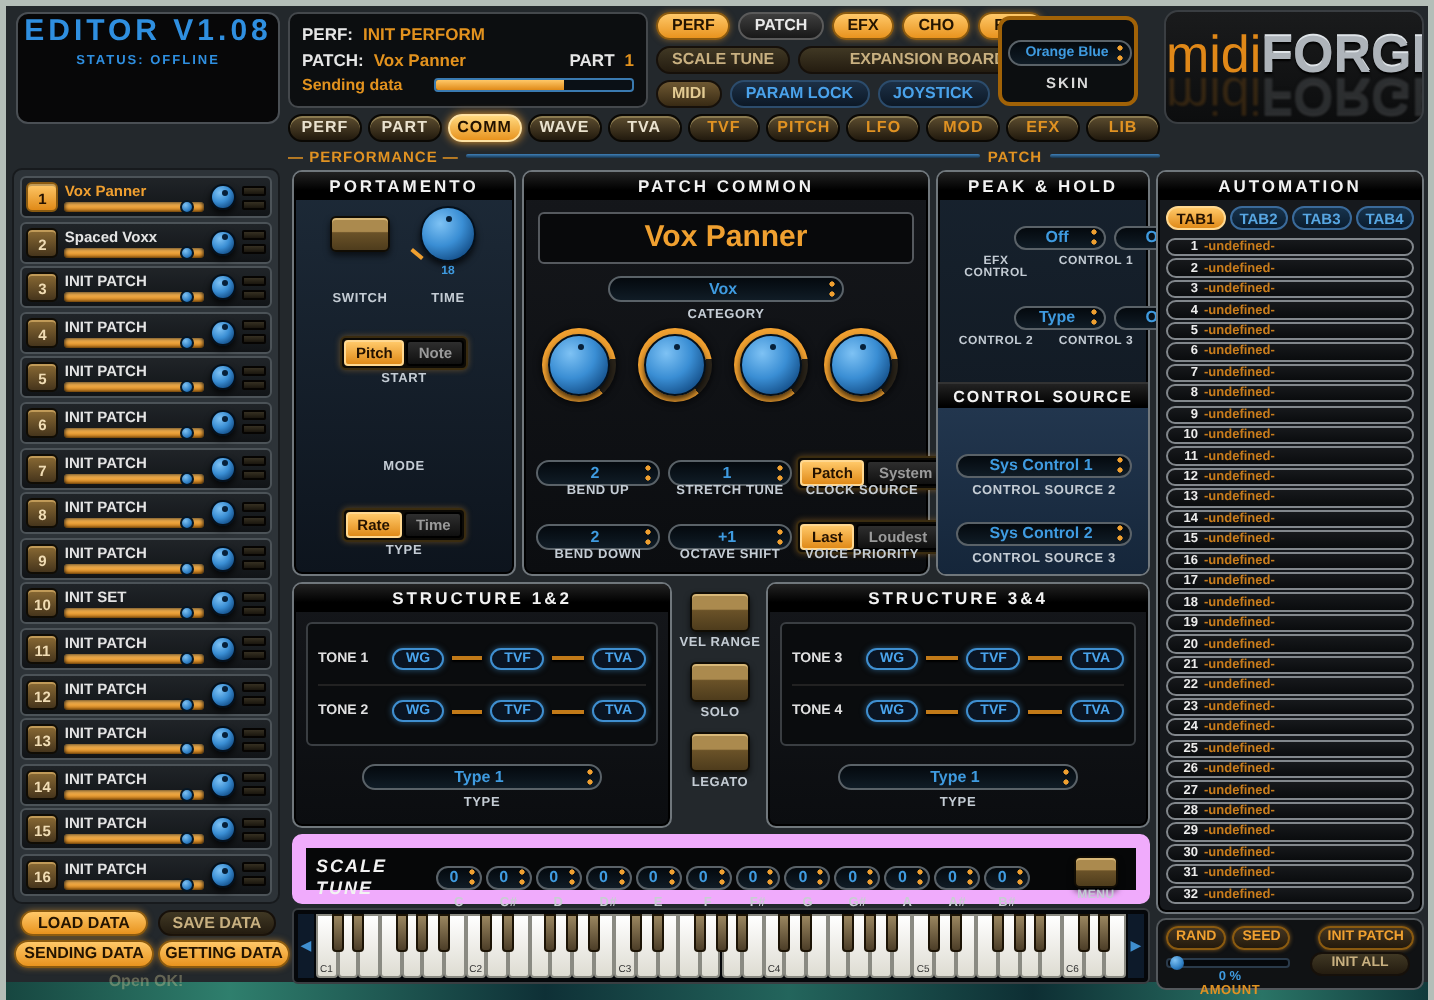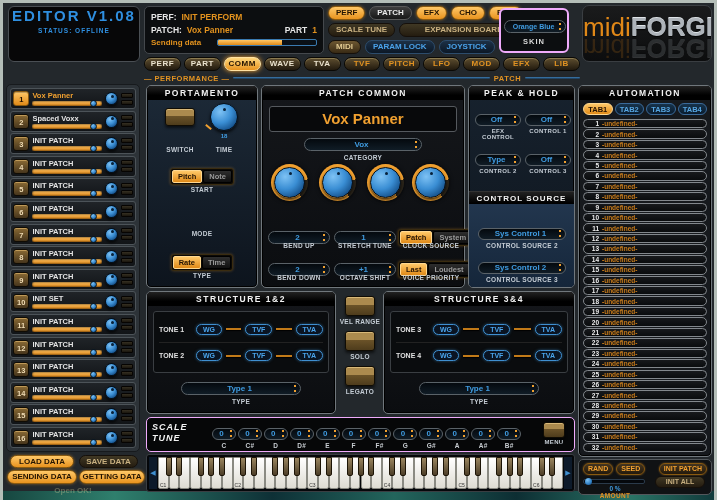--- a/index.html
+++ b/index.html
@@ -56,21 +56,21 @@
   .ival { color:#e2921e; font-size:8.5px; font-weight:bold; }
   .ipart { margin-left:auto; display:flex; gap:5px; }
   .pbar { width:100px; height:7px; margin-left:auto; border:1px solid #3a7ab0; border-radius:2px; background:#0a1016; overflow:hidden; }
   .pbar i { display:block; height:100%; background:linear-gradient(#ffc868,#e08a18); }
 
   #btn-grid { position:absolute; left:328px; top:6px; width:206px; height:48px; display:flex; flex-direction:column; gap:3px; }
   .qrow { display:flex; gap:4px; }
   .qbtn { line-height:12px; padding:0 7px; flex:0 0 auto; }
   .qrow .dkbtn:last-child { flex:1; }
 
-  #skin-box { position:absolute; left:499px; top:8px; width:70px; height:45px; border:2px solid #f0abfc; border-radius:6px; background:#0c0e10; padding:5px 3px 0; text-align:center; }
+  #skin-box { position:absolute; left:499px; top:8px; width:70px; height:45px; border:2px solid #a16207; border-radius:6px; background:#0c0e10; padding:5px 3px 0; text-align:center; }
   #skin-select { width:62px; height:13px; margin:0 auto; }
   #skin-select .stp-val { font-size:7px; }
   #skin-label { color:#d8d8d8; font-size:7.5px; font-weight:bold; margin-top:4px; letter-spacing:1px; }
 
   #brand-box { position:absolute; left:582px; top:5px; width:130px; height:57px; background:linear-gradient(#1a1b1c,#0c0d0e); border:1px solid #3a3e42; border-radius:7px; overflow:hidden; text-align:center; }
   .brand-line { font-size:26px; font-weight:bold; letter-spacing:0; line-height:30px; margin-top:6px; }
   .brand-midi { color:#e08818; font-weight:normal; }
   .brand-forge { color:#aeb4ba; text-shadow:0 1px 1px #000, 0 -1px 0 #dfe4e8; }
   .brand-reflect { transform:scaleY(-1); opacity:.18; margin-top:-9px; filter:blur(.5px); }
 
@@ -128,21 +128,21 @@
   #pc-category { position:absolute; left:42px; top:52px; width:118px; }
   #pc-cat-label { position:absolute; left:0; top:68px; width:100%; }
   .pc-cell { position:absolute; width:62px; text-align:center; }
   .pc-cell .drop { width:100%; }
   .pc-cell .toggle { transform:translateX(-2px); }
   .pc-lab { position:absolute; width:66px; }
 
   
   #peak-panel { left:468px; top:85px; width:107px; height:203px; background:linear-gradient(#17222e,#0e151d); }
   .ph-cell { position:absolute; width:46px; }
-  .ph-cell .drop { width:100%; height:12px; }
+  .ph-cell .drop { width:100%; height:12px;margin-left:32px; }
   .ph-cell .flabel { margin-top:2px; font-size:6px; }
   #cs-header { position:absolute; left:0; top:105px; width:100%; height:13px; line-height:13px; background:linear-gradient(#222,#000);
     color:#f2f2f2; font-size:8px; font-weight:bold; text-align:center; letter-spacing:1px; border-top:1px solid #333; border-bottom:1px solid #000; }
   #cs-body { position:absolute; left:0; top:118px; right:0; bottom:0; background:linear-gradient(#22364e,#15263a); border-radius:0 0 4px 4px;text-decoration:underline; }
   .cs-item { position:absolute; left:9px; width:88px; text-align:center; }
   .cs-item .drop { width:88px; height:12px; }
   .cs-item .flabel { margin-top:2px; }
 
   
   .structure { height:123px; background:linear-gradient(#15171b,#0b0d10); }
@@ -157,21 +157,21 @@
   .chain { flex:1; height:2px; background:#c27a18; box-shadow:0 1px 1px #000; }
   .st-type { position:absolute; left:50%; top:90px; width:120px; transform:translateX(-50%); }
   .st-type-lab { position:absolute; left:0; top:106px; width:100%; }
 
   
   #midcol { position:absolute; left:338px; top:296px; width:44px; height:118px; display:flex; flex-direction:column; align-items:center; }
   .midbtn { width:30px; height:20px; }
   .midlab { margin:2px 0 6px; font-size:6.5px; }
 
   
-  #scale-tune { position:absolute; left:146px; top:417px; width:429px; height:35px; background:#060708; border:1px solid #f0abfc; border-radius:5px;
+  #scale-tune { position:absolute; left:146px; top:417px; width:429px; height:35px; background:#060708; border:7px solid #f0abfc; border-radius:5px;
     display:flex; align-items:flex-start; padding:4px 5px 0; gap:18px; }
   #st-title { width:42px; color:#f2f2f2; font-size:9px; font-weight:bold; font-style:italic; letter-spacing:1px; line-height:11px; }
   .stcol { flex:1; text-align:center; }
   .stcol .drop { width:100%; max-width:27px; height:12px; padding:0 2px 0 3px; }
   .stcol .flabel { margin-top:2px; color:#c8cdd2; }
   #st-menu { width:30px; text-align:center; }
   #st-menu-btn { width:22px; height:16px; margin:0 auto; }
   #st-menu-lab { margin-top:1px; font-size:6px; }
 
   

